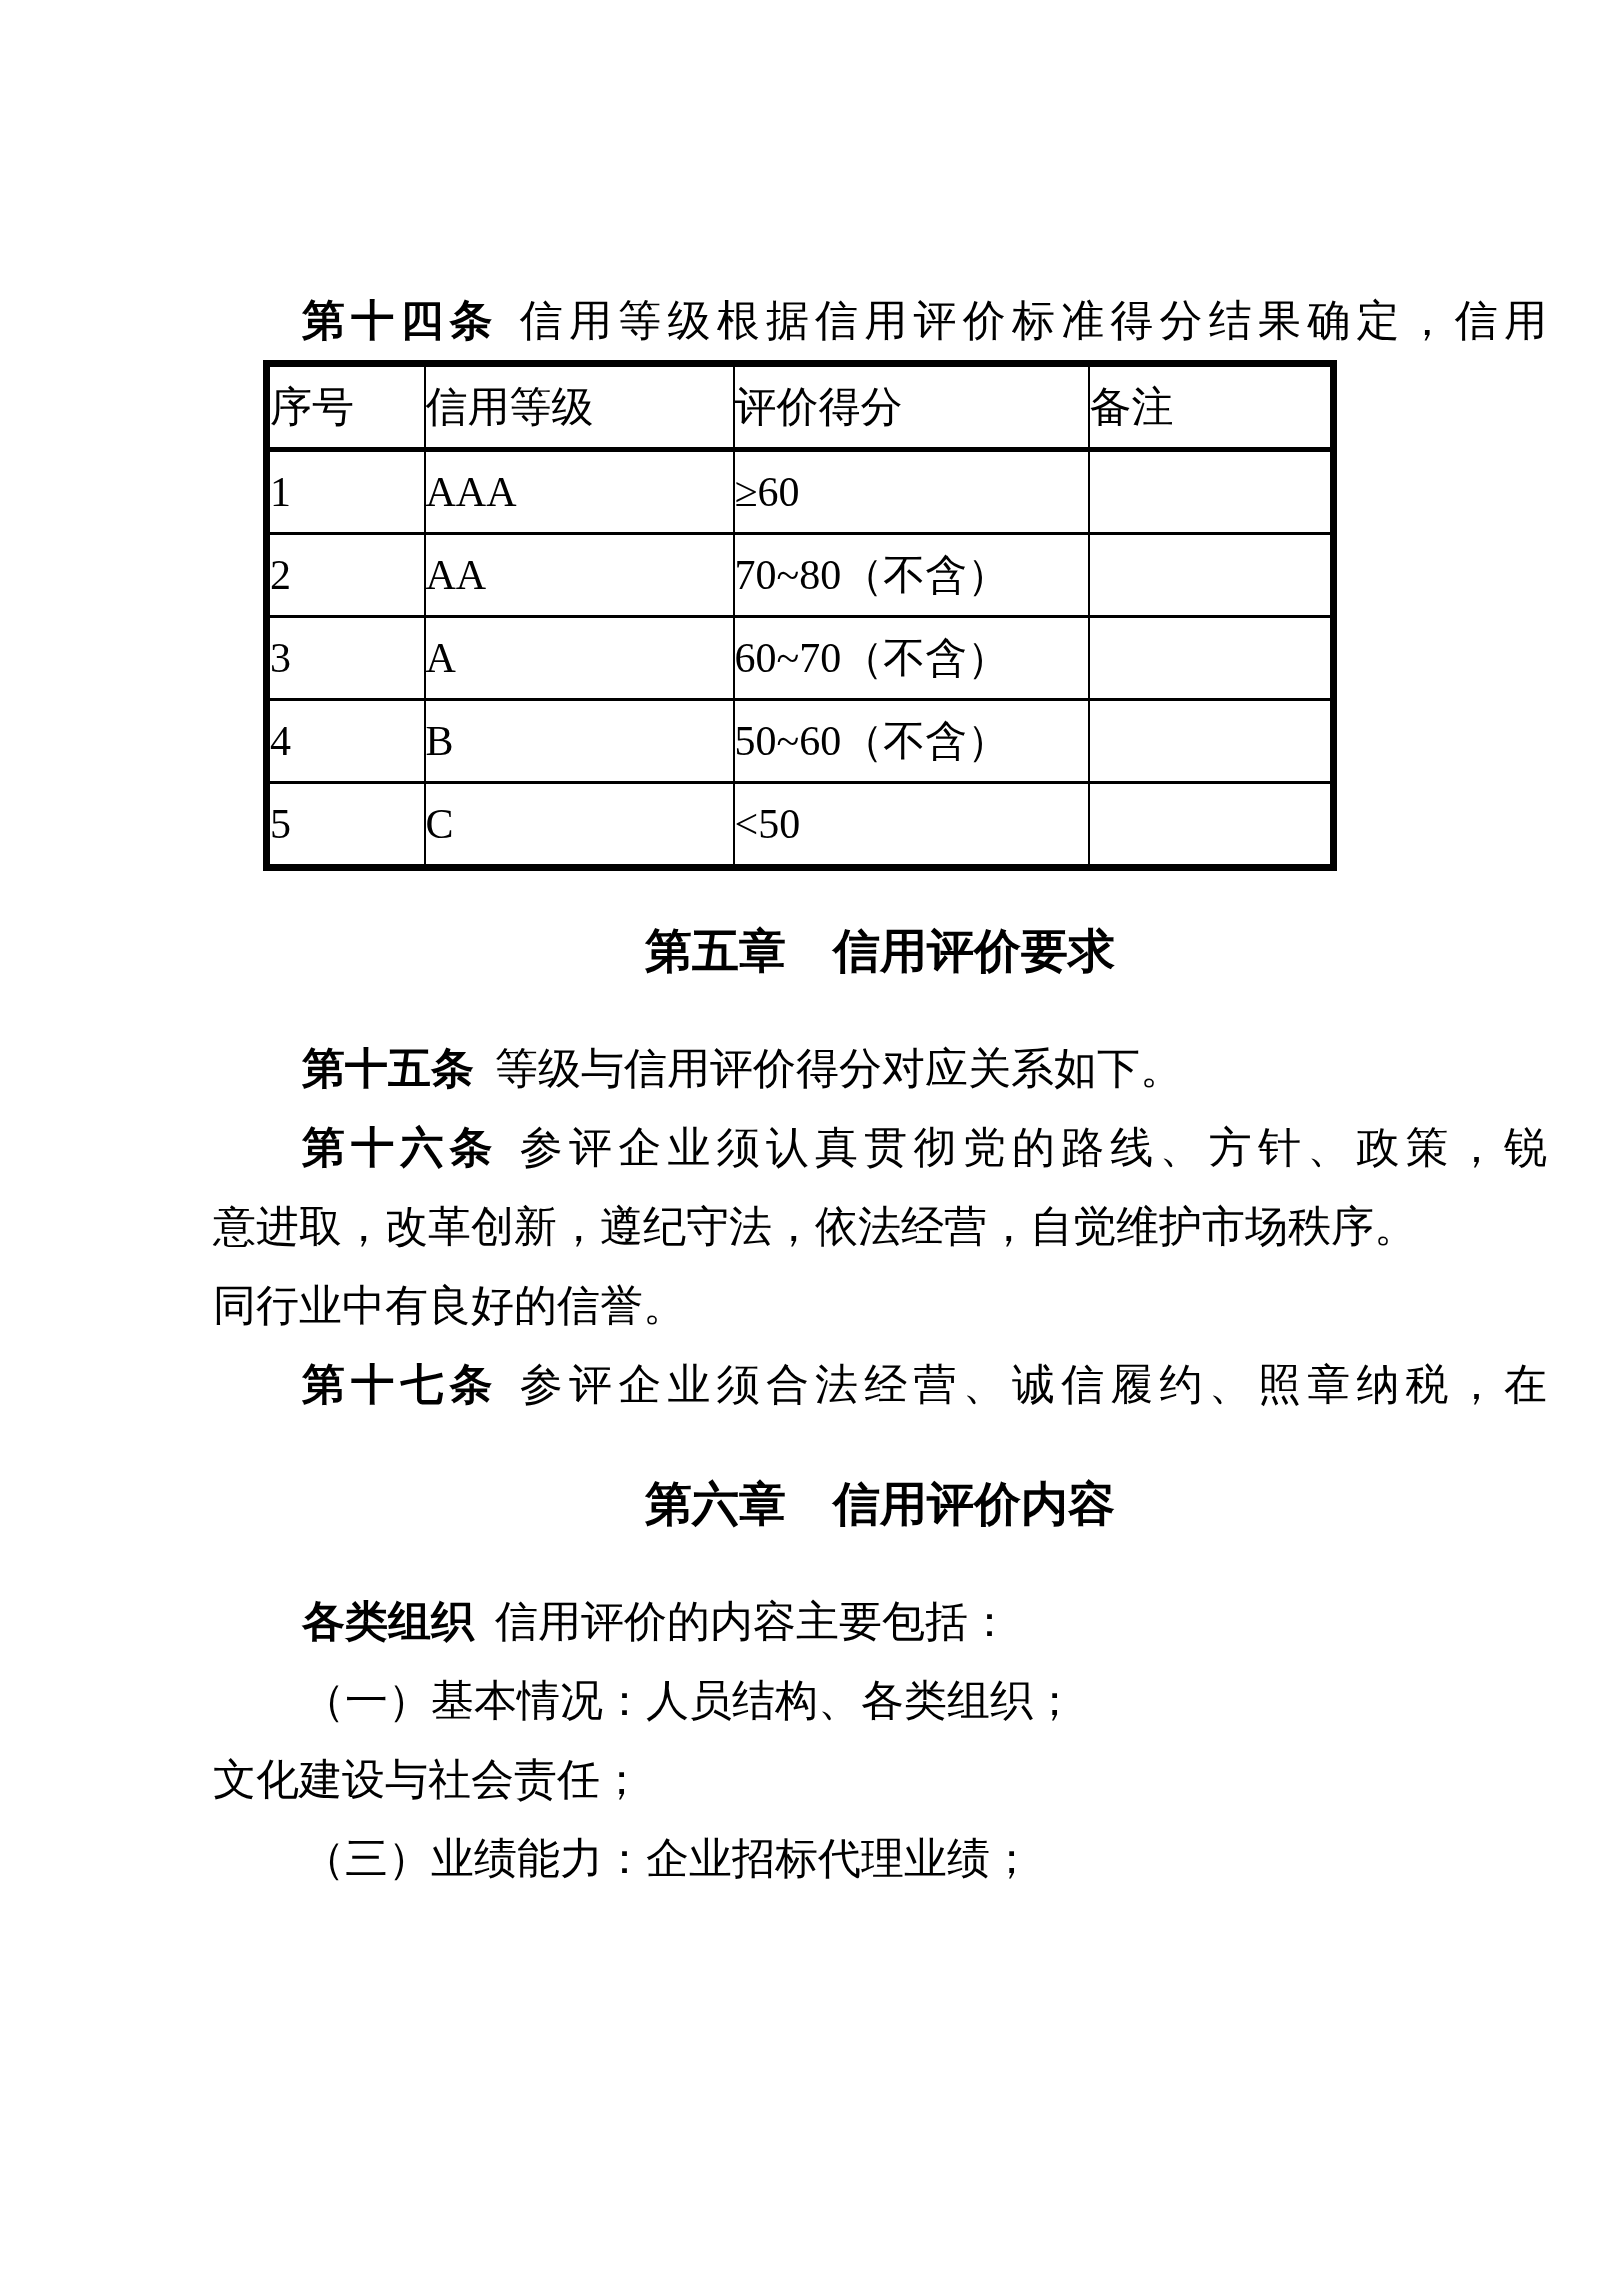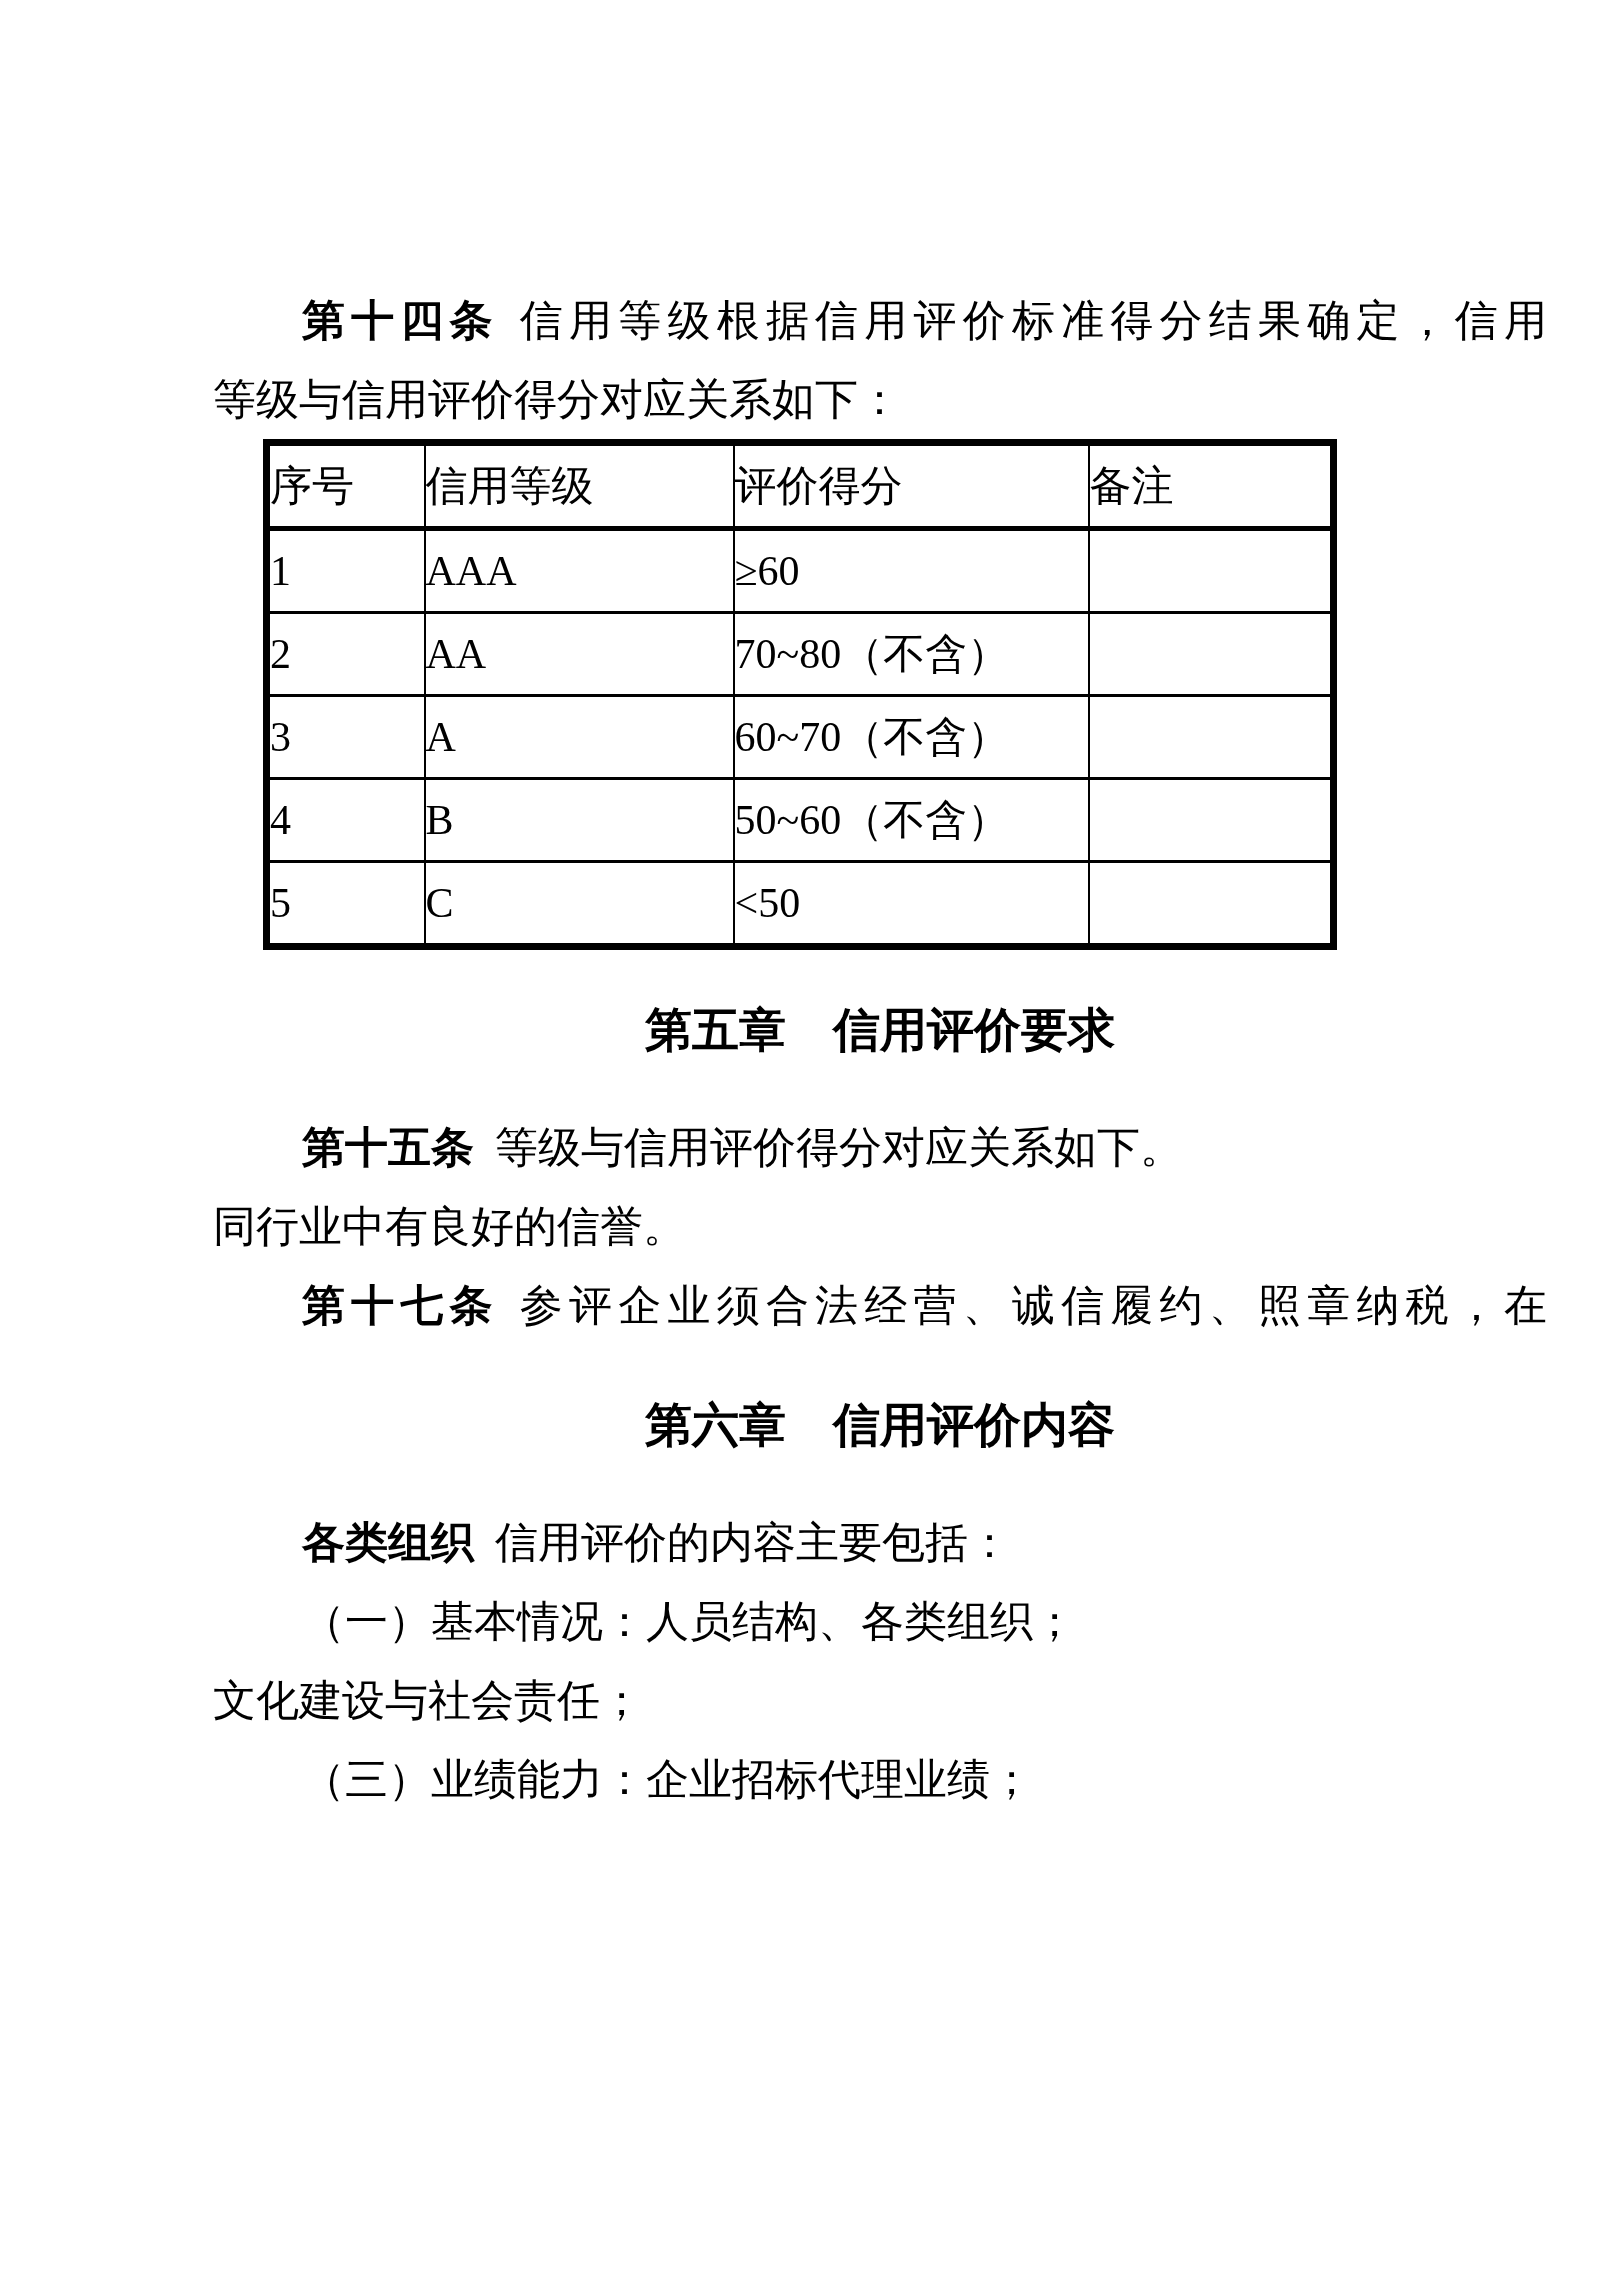--- a/index.html
+++ b/index.html
@@ -78,21 +78,20 @@
     margin: 50px 0 48px 0;
   }
 </style>
 </head>
 <body>
 
 <div class="page">
 
   <div class="para">
     <div class="line fill indent"><span class="art-label">第十四条</span><span>信用等级根据信用评价标准得分结果确定，信用</span></div>
-    <div class="line"><span>等级与信用评价得分对应关系如下：</span></div>
   </div>
 
   <table class="grade-table">
     <colgroup>
       <col class="col-no">
         <col class="col-grade">
         <col class="col-score">
         <col class="col-remark">
     </colgroup>
     <thead>
@@ -136,20 +135,24 @@
       </tr>
     </tbody>
   </table>
 
   <div class="chapter">第五章　信用评价要求</div>
 
   <div class="para">
     <div class="line indent"><span class="art-label">第十五条</span><span>等级与信用评价得分对应关系如下。</span></div>
   </div>
 
+  <div class="para">
+    <div class="line fill indent"><span class="art-label">第十六条</span><span>参评企业须认真贯彻党的路线、方针、政策，锐</span></div>
+    <div class="line"><span>意进取，改革创新，遵纪守法，依法经营，自觉维护市场秩序。</span></div>
+  </div>
 
   <div class="para">
     <div class="line"><span>同行业中有良好的信誉。</span></div>
     <div class="line fill indent"><span class="art-label">第十七条</span><span>参评企业须合法经营、诚信履约、照章纳税，在</span></div>
   </div>
 
   <div class="chapter">第六章　信用评价内容</div>
 
   <div class="para">
     <div class="line indent"><span class="art-label">各类组织</span><span>信用评价的内容主要包括：</span></div>

